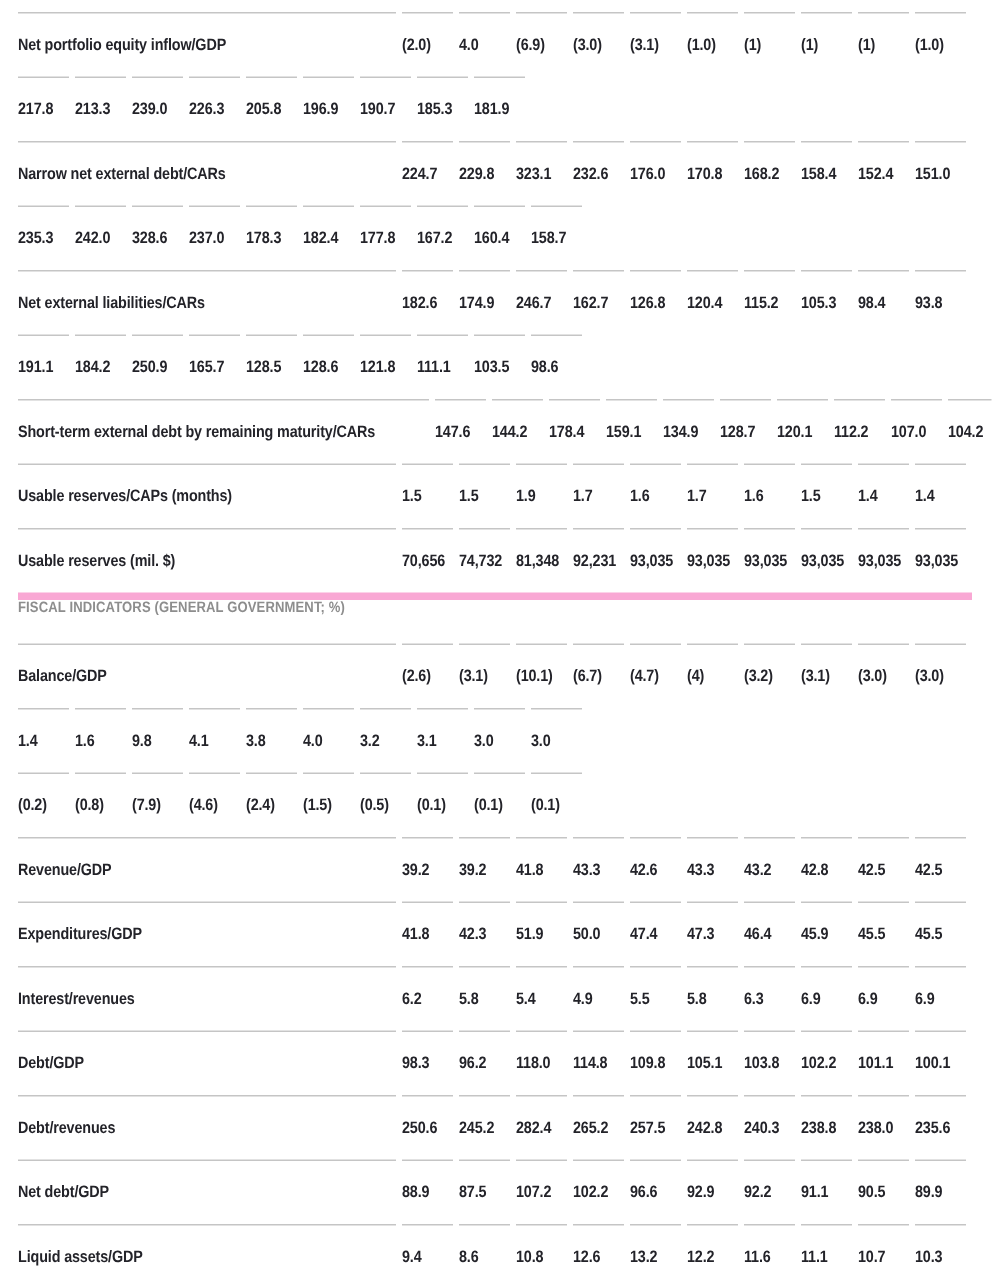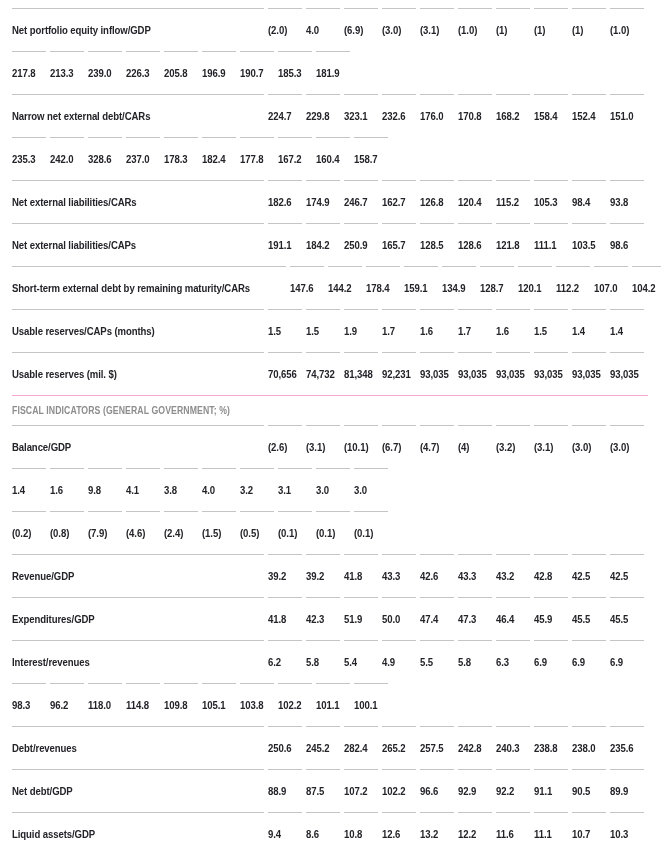--- a/index.html
+++ b/index.html
@@ -47,25 +47,25 @@
     transform: scaleX(0.87);
     transform-origin: 0 50%;
     white-space: nowrap;
     font-size: 11px;
     font-weight: bold;
     letter-spacing: -0.1px;
     color: #232329;
   }
   .section-row {
     display: flex;
-    align-items: center;
+    align-items: flex-start;
     height: 29px;
     margin-left: 12px;
     margin-right: 13px;
-    border-top: 1px solid #f9a8d4;
+    border-top: 5px solid #f9a8d4;
   }
   .section-label {
     font-size: 10px;
     font-weight: bold;
     color: #8d8d8d;
     letter-spacing: 0.1px;
   }
 </style>
 </head>
 <body>
@@ -231,23 +231,20 @@
         <span class="cond">105.3</span>
       </div>
       <div class="cell value-cell">
         <span class="cond">98.4</span>
       </div>
       <div class="cell value-cell">
         <span class="cond">93.8</span>
       </div>
     </div>
     <div class="data-row">
-      <div class="cell label-cell">
-        <span class="cond">Net external liabilities/CAPs</span>
-      </div>
       <div class="cell value-cell">
         <span class="cond">191.1</span>
       </div>
       <div class="cell value-cell">
         <span class="cond">184.2</span>
       </div>
       <div class="cell value-cell">
         <span class="cond">250.9</span>
       </div>
       <div class="cell value-cell">
@@ -578,20 +575,23 @@
         <span class="cond">6.9</span>
       </div>
       <div class="cell value-cell">
         <span class="cond">6.9</span>
       </div>
       <div class="cell value-cell">
         <span class="cond">6.9</span>
       </div>
     </div>
     <div class="data-row">
+      <div class="cell label-cell">
+        <span class="cond">Debt/GDP</span>
+      </div>
       <div class="cell value-cell">
         <span class="cond">98.3</span>
       </div>
       <div class="cell value-cell">
         <span class="cond">96.2</span>
       </div>
       <div class="cell value-cell">
         <span class="cond">118.0</span>
       </div>
       <div class="cell value-cell">

